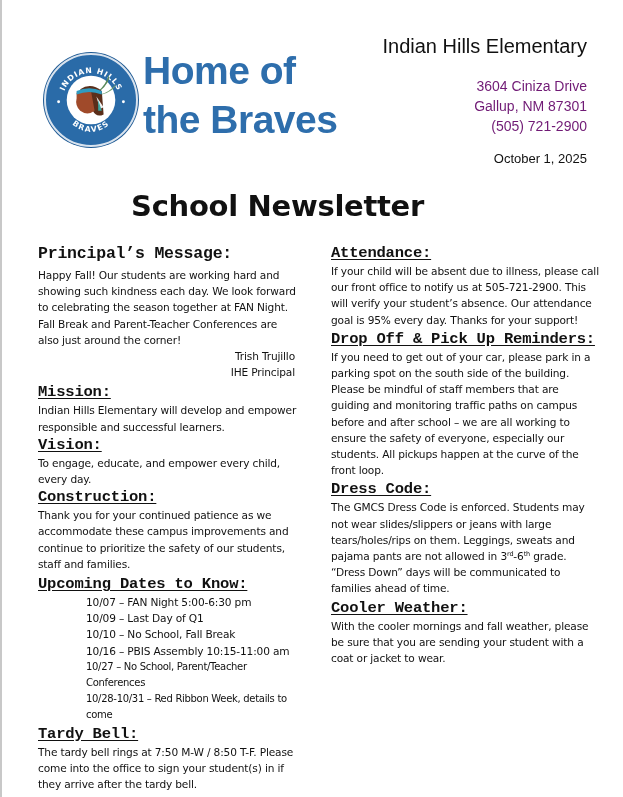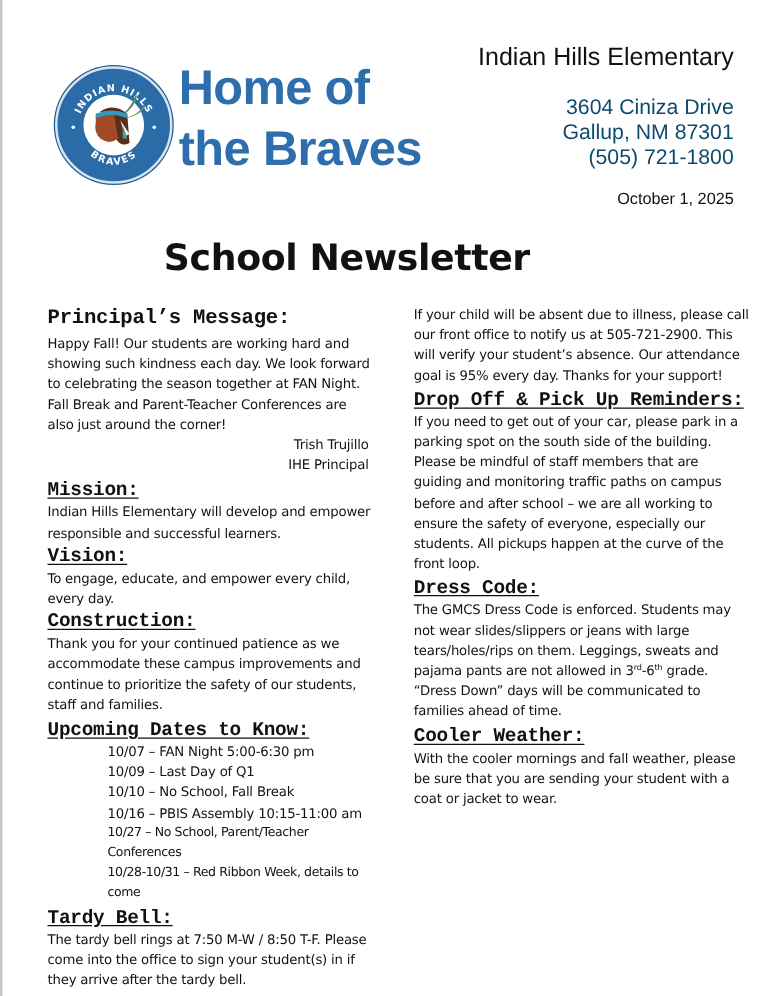--- a/index.html
+++ b/index.html
@@ -9,21 +9,21 @@
 
   
   .logo { position: absolute; left: 44px; top: 53px; width: 94px; height: 94px; border-radius: 50%;
           background: #2a6ba8; border: 2px solid #d9e3ee; box-shadow: 0 0 0 1px #1e5a94; }
   .logo svg { width: 100%; height: 100%; display: block; }
   .brand { position: absolute; left: 143px; top: 46px; font-family: "Liberation Sans", sans-serif;
            font-weight: bold; color: #2e6eac; font-size: 39px; line-height: 49px; letter-spacing: -0.5px; }
   .school-name { position: absolute; right: 36px; top: 35px; font-family: "Liberation Sans", sans-serif;
                  font-size: 20px; color: #111; }
   .address { position: absolute; right: 36px; top: 76px; text-align: right; font-family: "Liberation Sans", sans-serif;
-             font-size: 17px; line-height: 20px; color: #0c4a6e; }
+             font-size: 14px; line-height: 20px; color: #701a75; }
   .date { position: absolute; right: 36px; top: 151px; font-family: "Liberation Sans", sans-serif;
           font-size: 13px; color: #111; }
 
   .title { position: absolute; left: 0; width: 555px; top: 189px; text-align: center;
            font-family: "DejaVu Sans", sans-serif; font-weight: bold; font-size: 29px; letter-spacing: -0.3px; color: #111; }
 
   
   .col { position: absolute; top: 243px; }
   .col-left { left: 38px; width: 262px; }
   .col-right { left: 331px; width: 268px; top: 244px; }
@@ -76,21 +76,21 @@
 
 <div class="brand">
   <div>Home of</div>
   <div>the Braves</div>
 </div>
 
 <div class="school-name">Indian Hills Elementary</div>
 <div class="address">
   <div>3604 Ciniza Drive</div>
   <div>Gallup, NM 87301</div>
-  <div>(505) 721-1800</div>
+  <div>(505) 721-2900</div>
 </div>
 <div class="date">October 1, 2025</div>
 
 <div class="title">School Newsletter</div>
 
 <div class="col col-left">
   <div class="section">
     <div class="h big" style="margin-bottom:2px;">Principal’s Message:</div>
     <div class="p">Happy Fall! Our students are working hard and showing such kindness each day. We look forward to celebrating the season together at FAN Night. Fall Break and Parent-Teacher Conferences are also just around the corner!</div>
     <div class="p sig">Trish Trujillo</div>
@@ -123,20 +123,21 @@
   </div>
 
   <div class="section" style="margin-top:1px;">
     <div class="h u">Tardy Bell:</div>
     <div class="p">The tardy bell rings at 7:50 M-W / 8:50 T-F. Please come into the office to sign your student(s) in if they arrive after the tardy bell.</div>
   </div>
 </div>
 
 <div class="col col-right">
   <div class="section">
+    <div class="h u">Attendance:</div>
     <div class="p">If your child will be absent due to illness, please call our front office to notify us at 505-721-2900. This will verify your student’s absence. Our attendance goal is 95% every day. Thanks for your support!</div>
   </div>
 
   <div class="section" style="margin-top:2px;">
     <div class="h u">Drop Off &amp; Pick Up Reminders:</div>
     <div class="p">If you need to get out of your car, please park in a parking spot on the south side of the building. Please be mindful of staff members that are guiding and monitoring traffic paths on campus before and after school – we are all working to ensure the safety of everyone, especially our students. All pickups happen at the curve of the front loop.</div>
   </div>
 
   <div class="section" style="margin-top:2px;">
     <div class="h u">Dress Code:</div>

